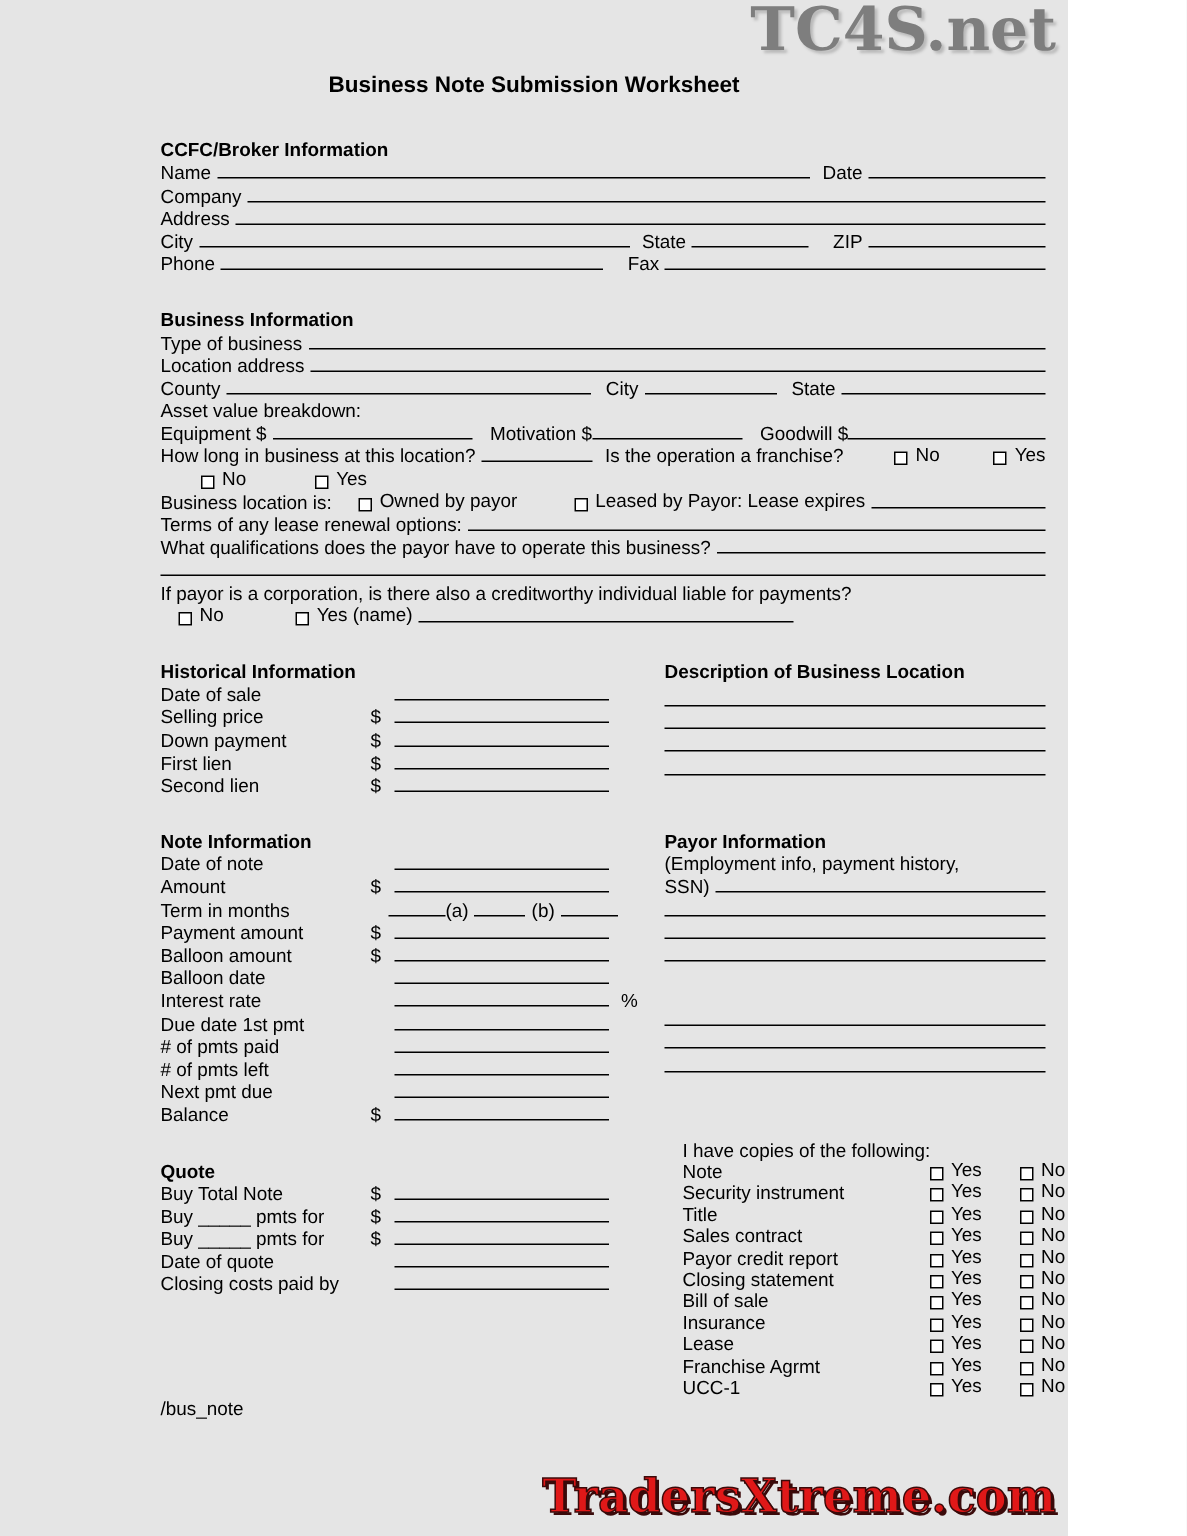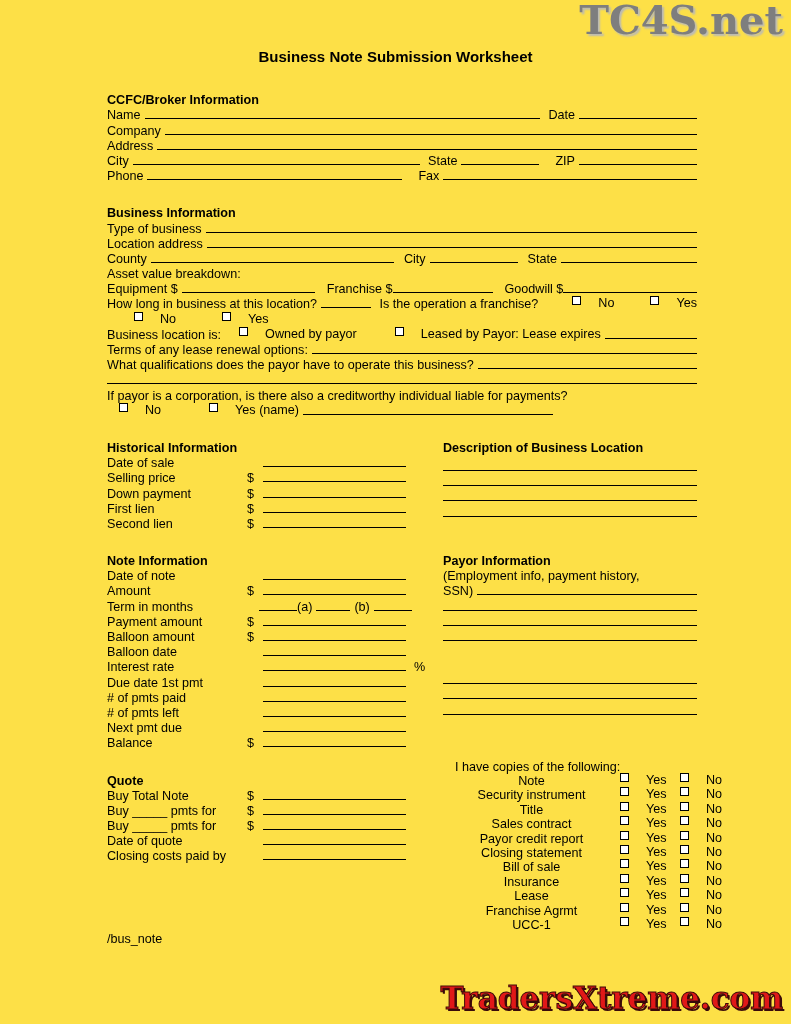--- a/index.html
+++ b/index.html
@@ -1,46 +1,46 @@
 <!DOCTYPE html>
 <html><head>
 <meta charset="utf-8">
 <style>
   *{margin:0;padding:0;box-sizing:border-box;}
   html,body{background:#fff;}
-  .page{position:relative;width:791px;height:1024px;background:#fde047;overflow:hidden;
+  .page{position:relative;width:712px;height:1024px;background:#e5e5e5;overflow:hidden;
         font-family:"Liberation Sans",sans-serif;font-size:12.6px;color:#000;}
   .b{font-weight:bold;}
   .i{}
   .row{display:flex;align-items:flex-end;height:15.2px;white-space:nowrap;}
   .ln{border-bottom:1px solid #000;height:0;align-self:flex-end;margin-bottom:3px;margin-left:4px;}
   .ml0{margin-left:0;}
   .fx{flex:1;min-width:0;}
-  .opt{display:inline-flex;align-items:flex-start;gap:17px;margin-bottom:1px;padding-left:12px;}
+  .opt{display:inline-flex;align-items:flex-end;gap:5px;margin-bottom:1px;padding-left:12px;}
   .cb{display:inline-block;width:9px;height:9px;border:1px solid #000;flex:none;background:#fff;}
   .sec{margin-top:22px;}
   .cols{display:flex;}
   .col-l{width:336px;flex:none;}
   .col-r{flex:1;min-width:0;}
   .frow .lbl{width:140px;flex:none;}
   .frow .dol{width:12px;flex:none;}
   .frow .fln{width:143px;flex:none;}
   .content{position:absolute;left:107px;top:92px;width:590px;}
   .title{position:absolute;top:48px;left:0;width:100%;text-align:center;font-weight:bold;font-size:15px;}
   .logo-top{position:absolute;top:-4px;right:8px;font-family:"DejaVu Serif",serif;font-weight:bold;
             font-size:40px;color:#7e7e7e;text-shadow:2px 2px 2px #b9b9b9;}
   .watermark{position:absolute;top:482px;left:252px;z-index:5;font-family:"DejaVu Serif",serif;
              font-weight:bold;font-size:40px;letter-spacing:1px;color:#d42a2a;
              -webkit-text-stroke:2px #801212;text-shadow:2px 2px 2px #7a7a7a;}
   .logo-bottom{position:absolute;top:980px;right:8px;font-family:"DejaVu Serif",serif;font-weight:bold;
                font-size:31px;color:#e01818;-webkit-text-stroke:1px #3a0a0a;text-shadow:2px 2px 0 #3a0a0a;}
   .footer-code{position:absolute;left:107px;top:932px;}
   .chk{padding-left:12px;margin-top:-13px;}
   .chk .row{height:14.4px;}
-  .chk-label{width:153px;flex:none;text-align:center;}
+  .chk-label{width:153px;flex:none;}
   .chk-yes{width:60px;flex:none;}
   .chk-no{flex:1;}
   .indent{padding-left:15px;}
 </style>
 </head>
 <body>
 
 <div class="page">
 
   <div class="logo-top">TC4S.net</div>
@@ -97,21 +97,21 @@
         <span class="ln" style="width:243px"></span>
         <span style="margin-left:10px">City</span>
         <span class="ln" style="width:88px"></span>
         <span style="margin-left:10px">State</span>
         <span class="ln fx"></span>
       </div>
       <div class="row i">Asset value breakdown:</div>
       <div class="row">
         <span>Equipment  $</span>
         <span class="ln" style="width:133px"></span>
-        <span style="margin-left:12px">Franchise $</span>
+        <span style="margin-left:12px">Motivation $</span>
         <span class="ln ml0" style="width:100px"></span>
         <span style="margin-left:12px">Goodwill $</span>
         <span class="ln ml0 fx"></span>
       </div>
       <div class="row">
         <span>How long in business at this location?</span>
         <span class="ln" style="width:100px"></span>
         <span style="margin-left:8px">Is the operation a franchise?</span>
         <span class="opt" style="margin-left:22px">
             <span class="cb"></span>

